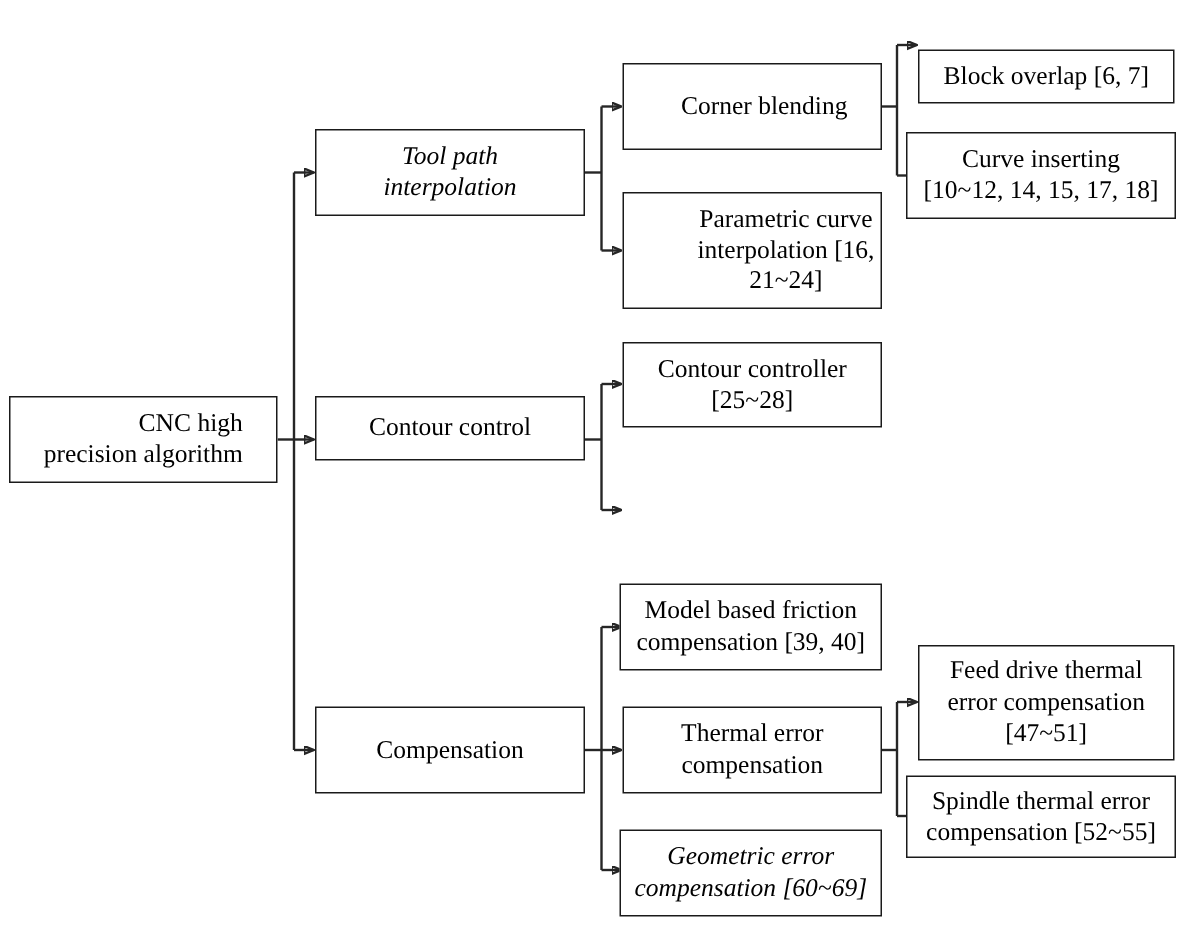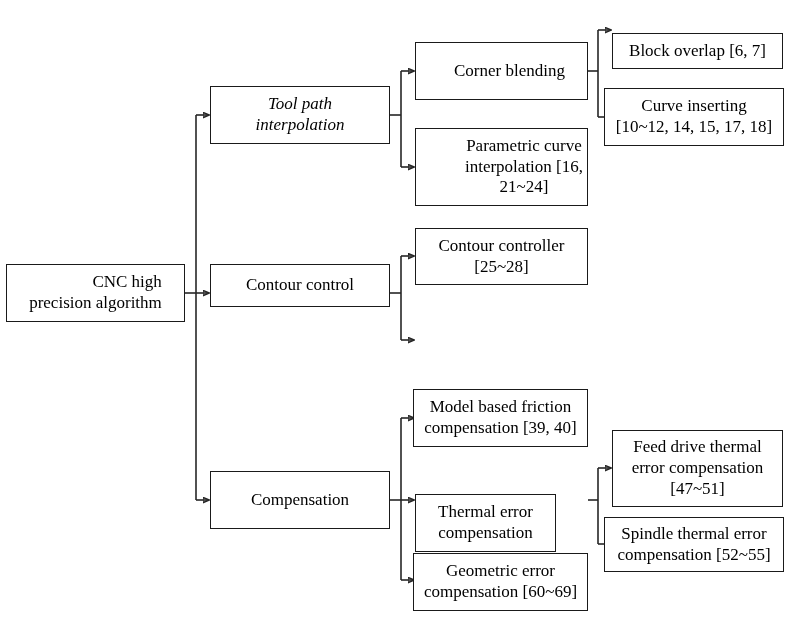--- a/index.html
+++ b/index.html
@@ -142,26 +142,26 @@
     <span class="label">Contour controller
 [25~28]</span>
   </div>
 
 
   <div class="node" style="left:413px; top:389px; width:175px; height:58px;">
     <span class="label">Model based friction
 compensation [39, 40]</span>
   </div>
 
-  <div class="node" style="left:415px; top:494px; width:141px; height:58px;">
+  <div class="node" style="left:415px; top:471px; width:173px; height:58px;">
     <span class="label">Thermal error
 compensation</span>
   </div>
 
-  <div class="node" style="left:413px; top:553px; width:175px; height:58px;">
+  <div class="node" style="left:413px; top:553px; width:175px; height:58px;font-style:italic;">
     <span class="label">Geometric error
 compensation [60~69]</span>
   </div>
 
   <div class="node" style="left:612px; top:430px; width:171px; height:77px;">
     <span class="label">Feed drive thermal
 error compensation
 [47~51]</span>
   </div>
 

